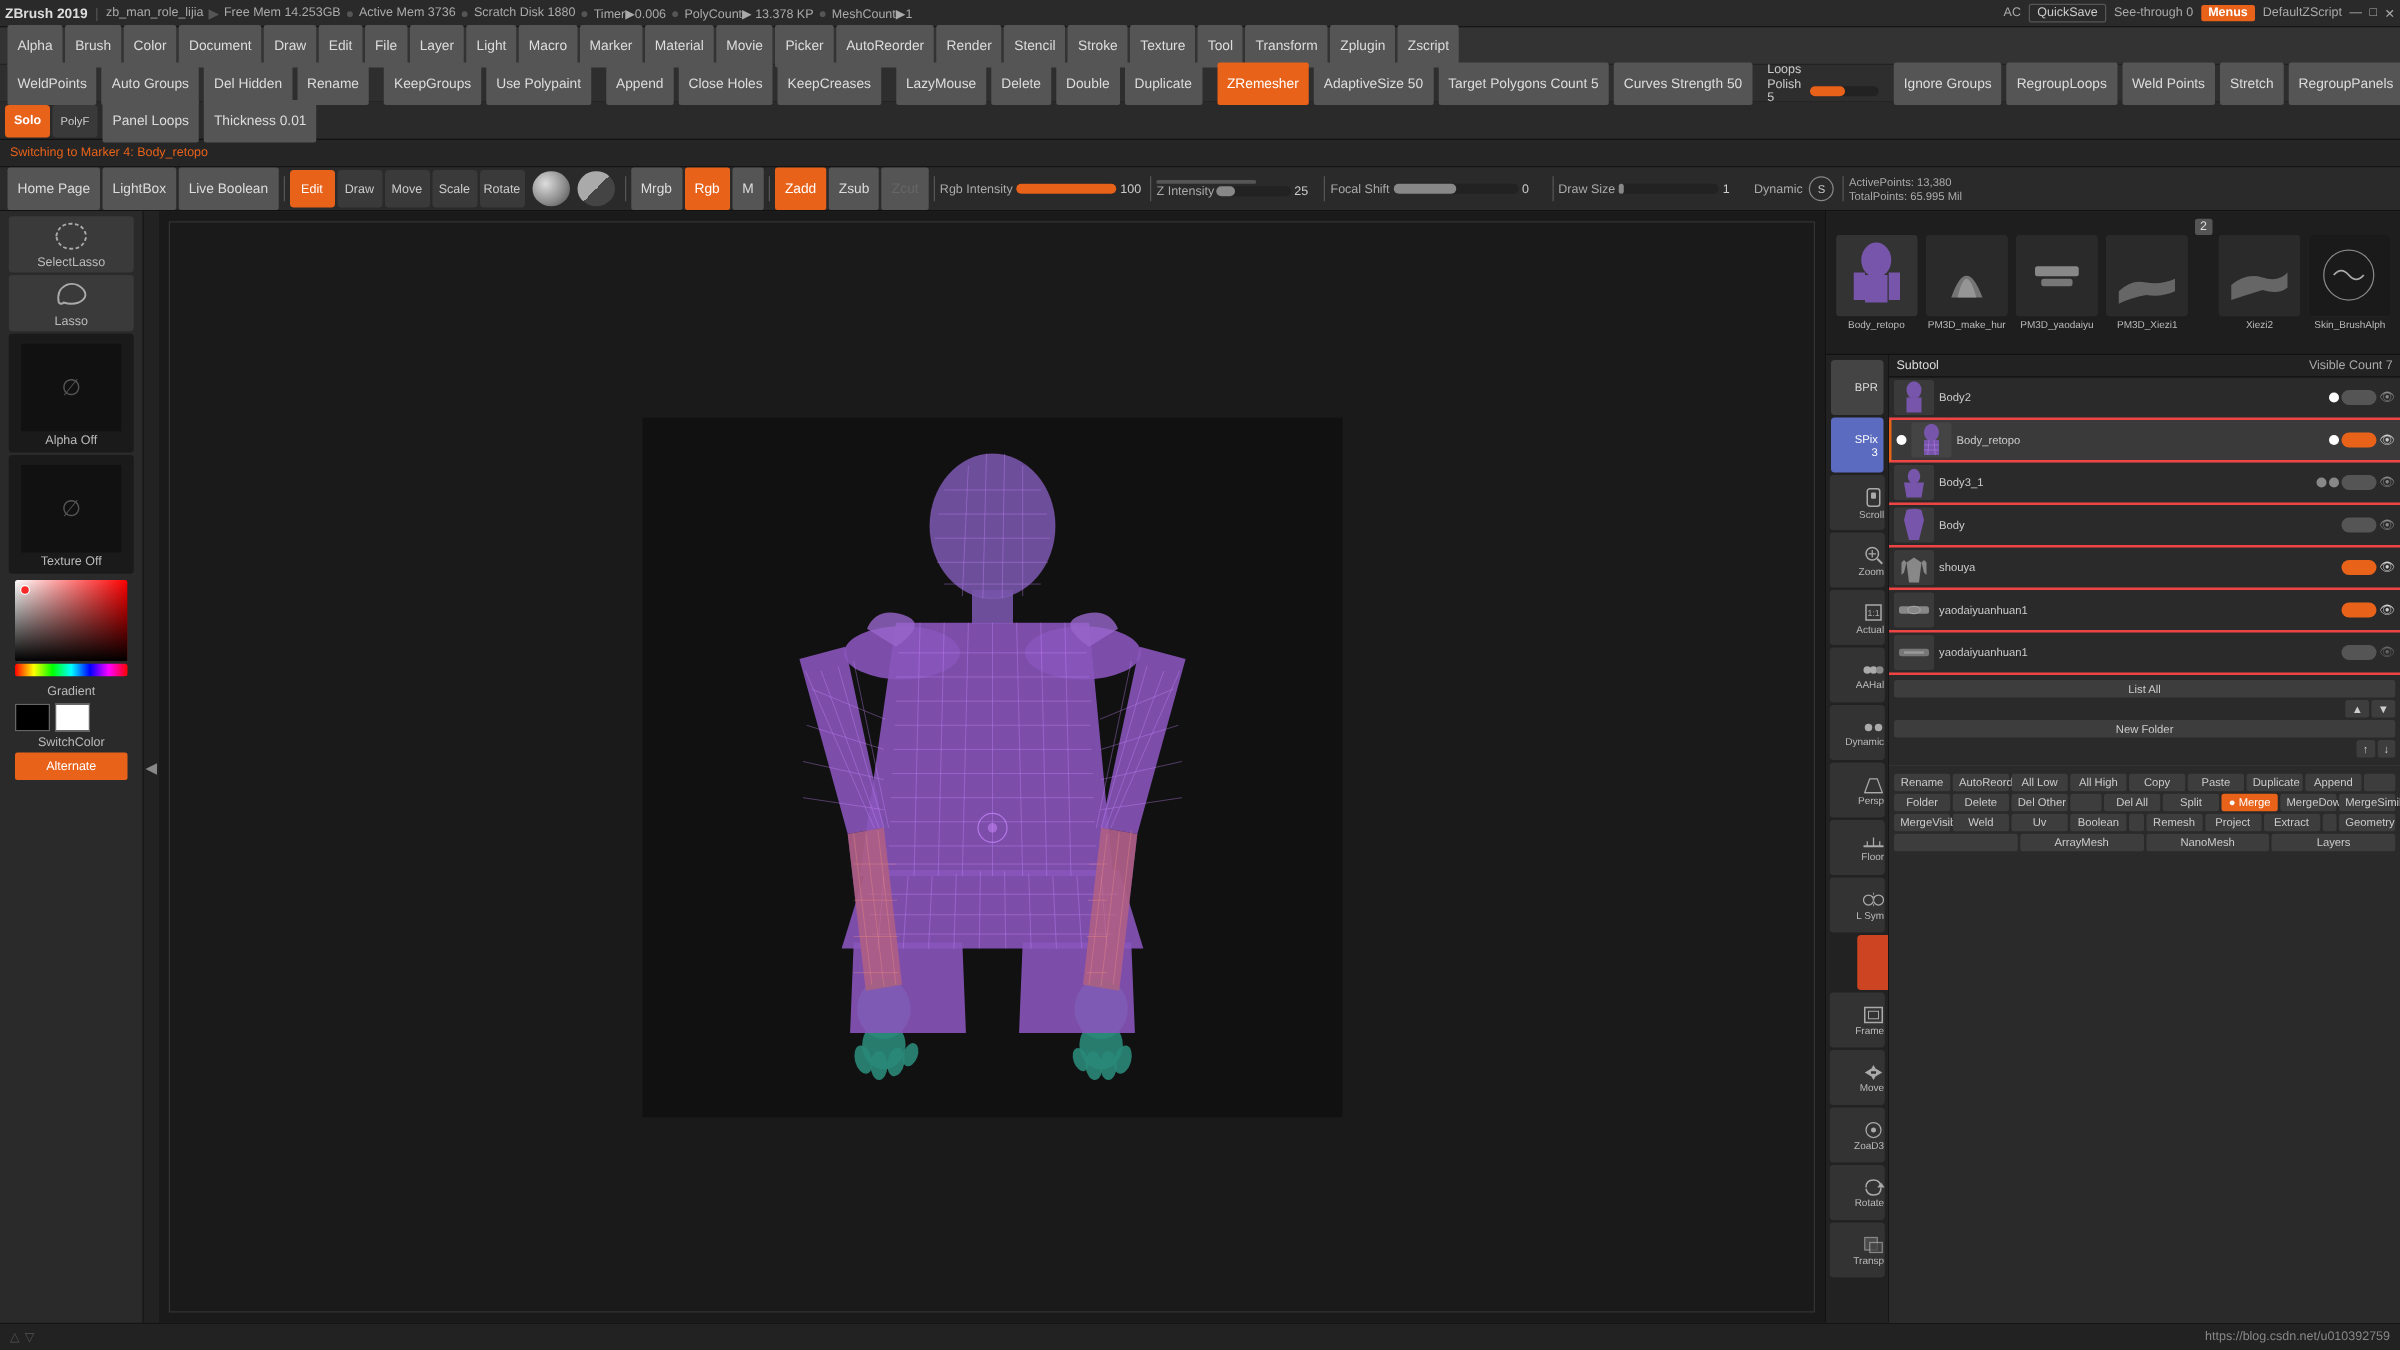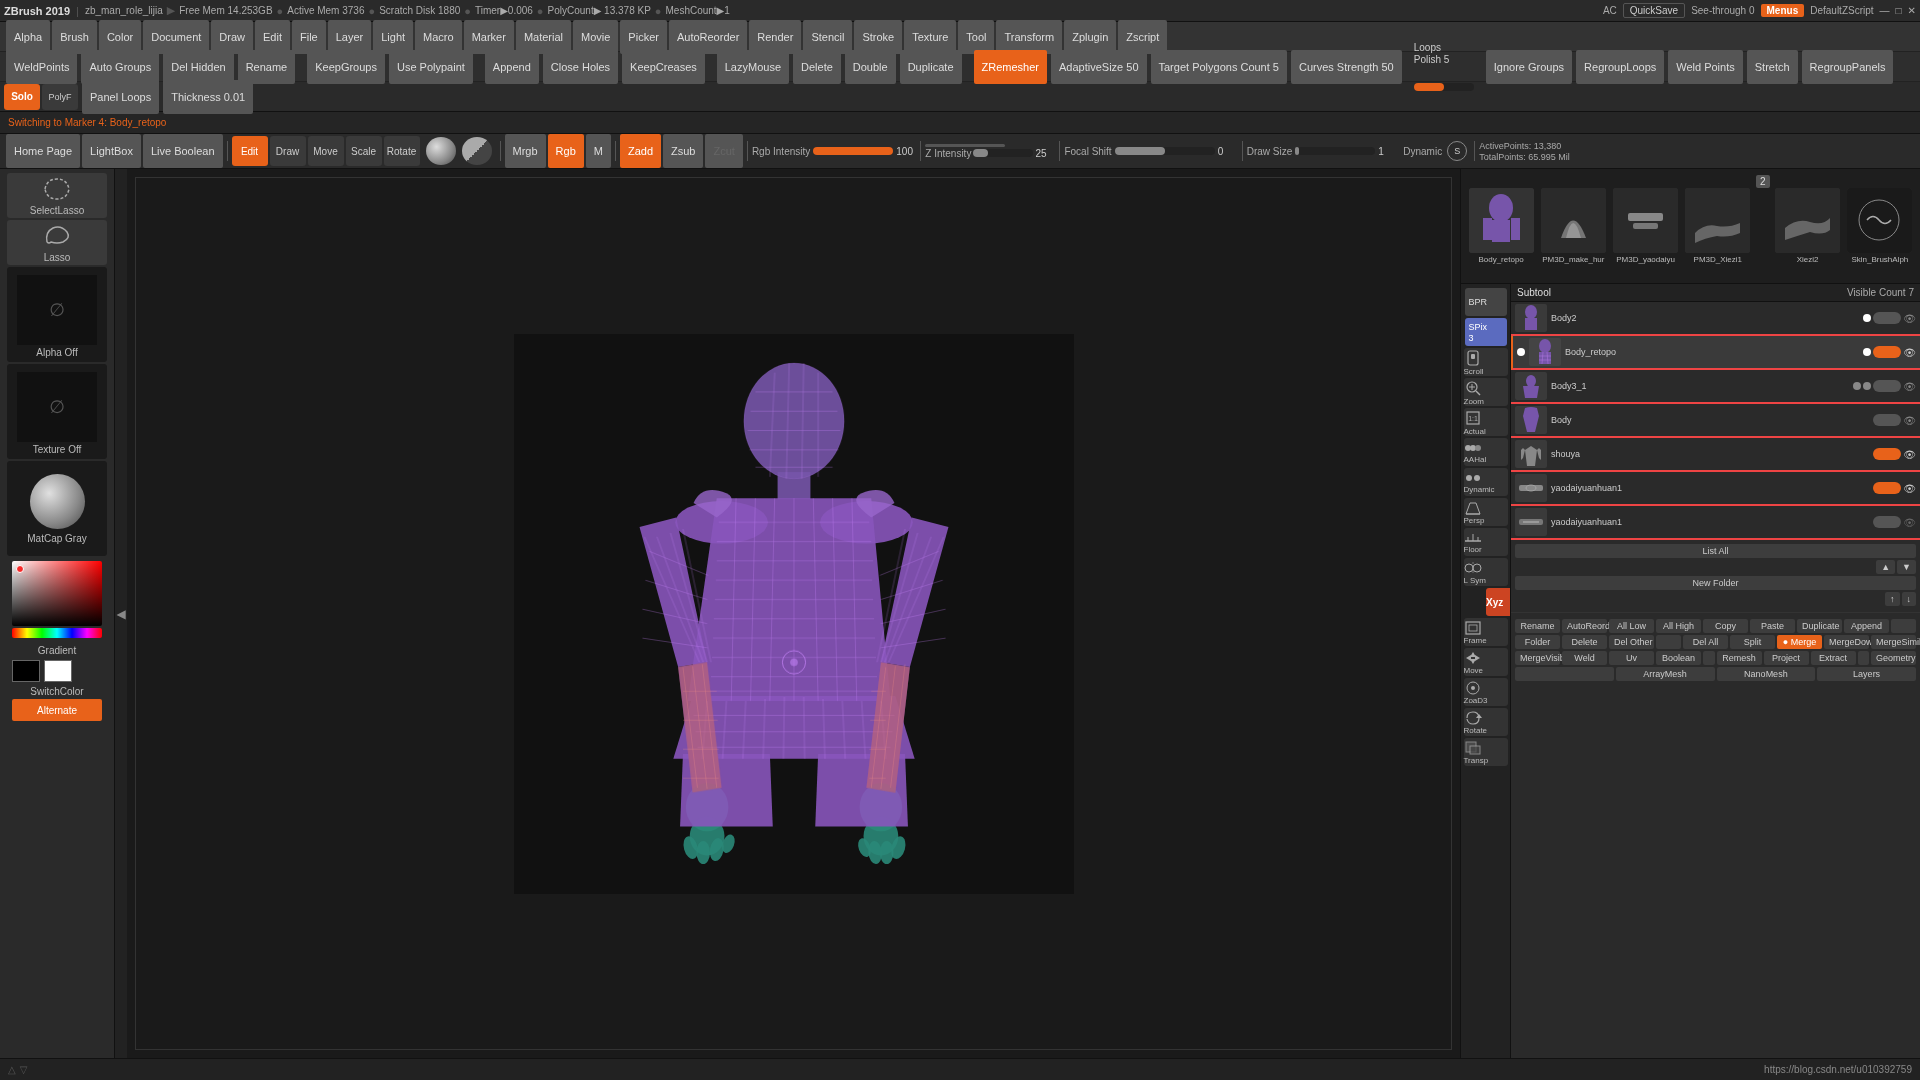--- a/index.html
+++ b/index.html
@@ -300,26 +300,26 @@
     #right-panel {
       width: 175px;
       background: #2a2a2a;
       display: flex;
       flex-direction: column;
       border-left: 1px solid #111;
       overflow-y: auto;
     }
     .right-icon-btn {
       width: 44px;
-      height: 28px;
+      height: 44px;
       background: #333;
       border-radius: 3px;
       display: flex;
       flex-direction: column;
-      align-items: flex-start;
+      align-items: flex-end;
       justify-content: center;
       cursor: pointer;
       font-size: 8px;
       color: #bbb;
       gap: 1px;
     }
     .icon-text-label {
       font-size: 8px;
       text-align: center;
       line-height: 1;
@@ -650,21 +650,21 @@
   <div class="tb-separator"></div>
 
   <span class="tb-btn tb-btn-active">ZRemesher</span>
   <span class="tb-btn">AdaptiveSize 50</span>
   <span class="tb-btn">Target Polygons Count 5</span>
   <span class="tb-btn">Curves Strength 50</span>
   <div class="tb-separator"></div>
 
   <div style="display:flex;flex-direction:column;gap:1px;">
     <span style="font-size:10px;color:#ccc;">Loops</span>
-    <div style="display:flex;gap:18px;flex-direction:column;">
+    <div style="display:flex;align-items:center;gap:2px;">
       <span style="font-size:10px;color:#ccc;">Polish 5</span>
       <div class="slider-track">
           <div class="slider-fill" style="width:50%"></div>
         </div>
     </div>
   </div>
   <div class="tb-separator"></div>
   <span class="tb-btn">Ignore Groups</span>
   <span class="tb-btn">RegroupLoops</span>
   <span class="tb-btn">Weld Points</span>
@@ -812,24 +812,20 @@
       <span style="font-size:10px;color:#bbb;margin-top:2px;">Alpha Off</span>
     </div>
 
     <div class="alpha-panel">
       <div style="width:80px;height:70px;background:#111;display:flex;align-items:center;justify-content:center;">
         <span style="color:#555;font-size:18px;">∅</span>
       </div>
       <span style="font-size:10px;color:#bbb;margin-top:2px;">Texture Off</span>
     </div>
 
-    <div class="matcap-panel">
-      <div class="matcap-sphere"></div>
-      <span style="font-size:10px;color:#bbb;">MatCap Gray</span>
-    </div>
 
     <div style="width:100px;margin:3px 0;">
       <div class="color-rect">
         <div style="position:absolute;width:8px;height:8px;border:1px solid #fff;border-radius:50%;left:4px;top:4px;background:rgba(255,0,0,0.8);"></div>
       </div>
       <div class="color-hue-bar"></div>
     </div>
 
     <span class="gradient-label">Gradient</span>
     <div class="color-swatches">

